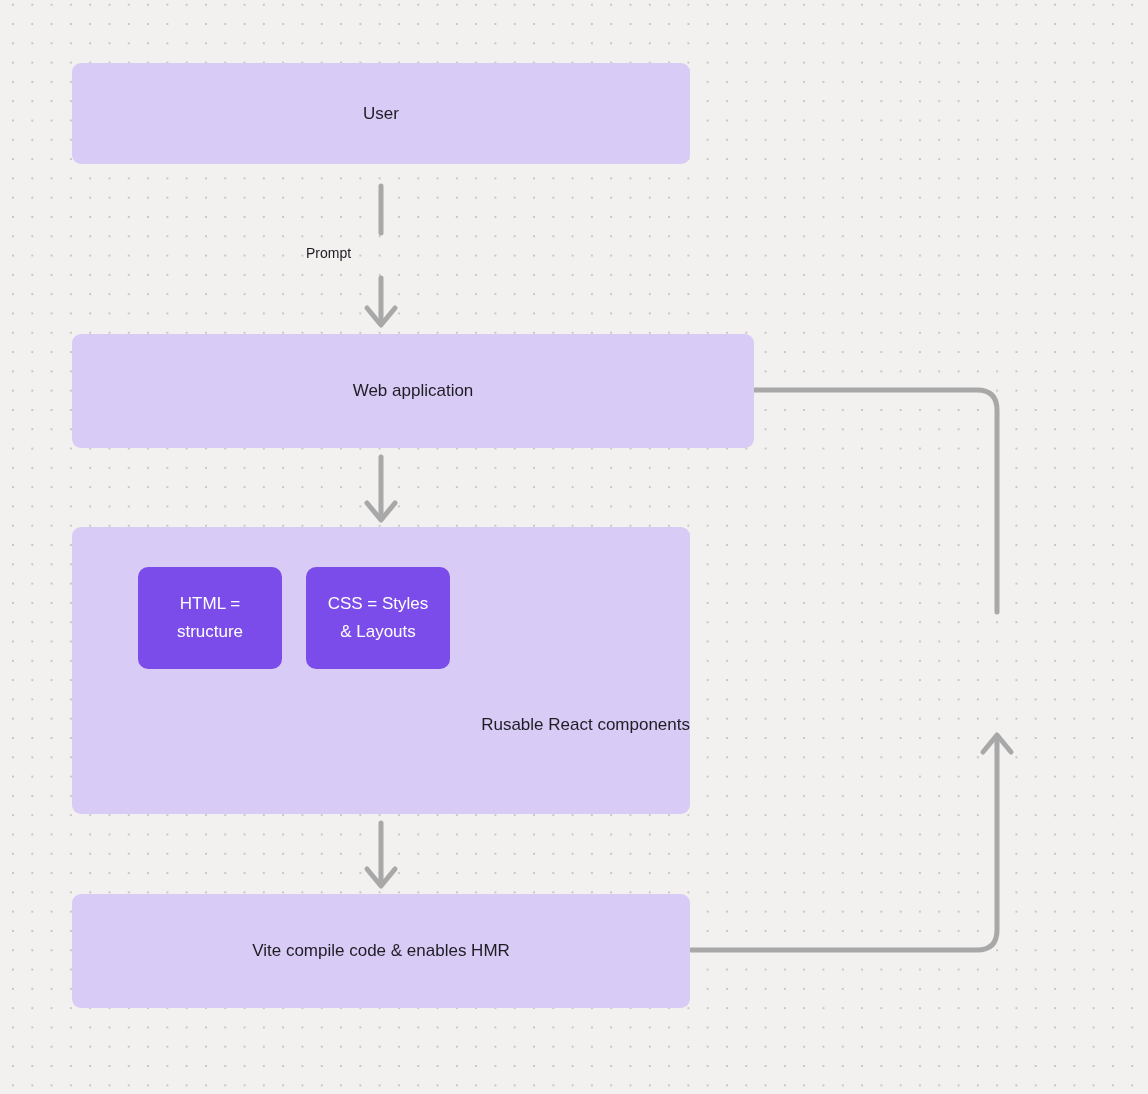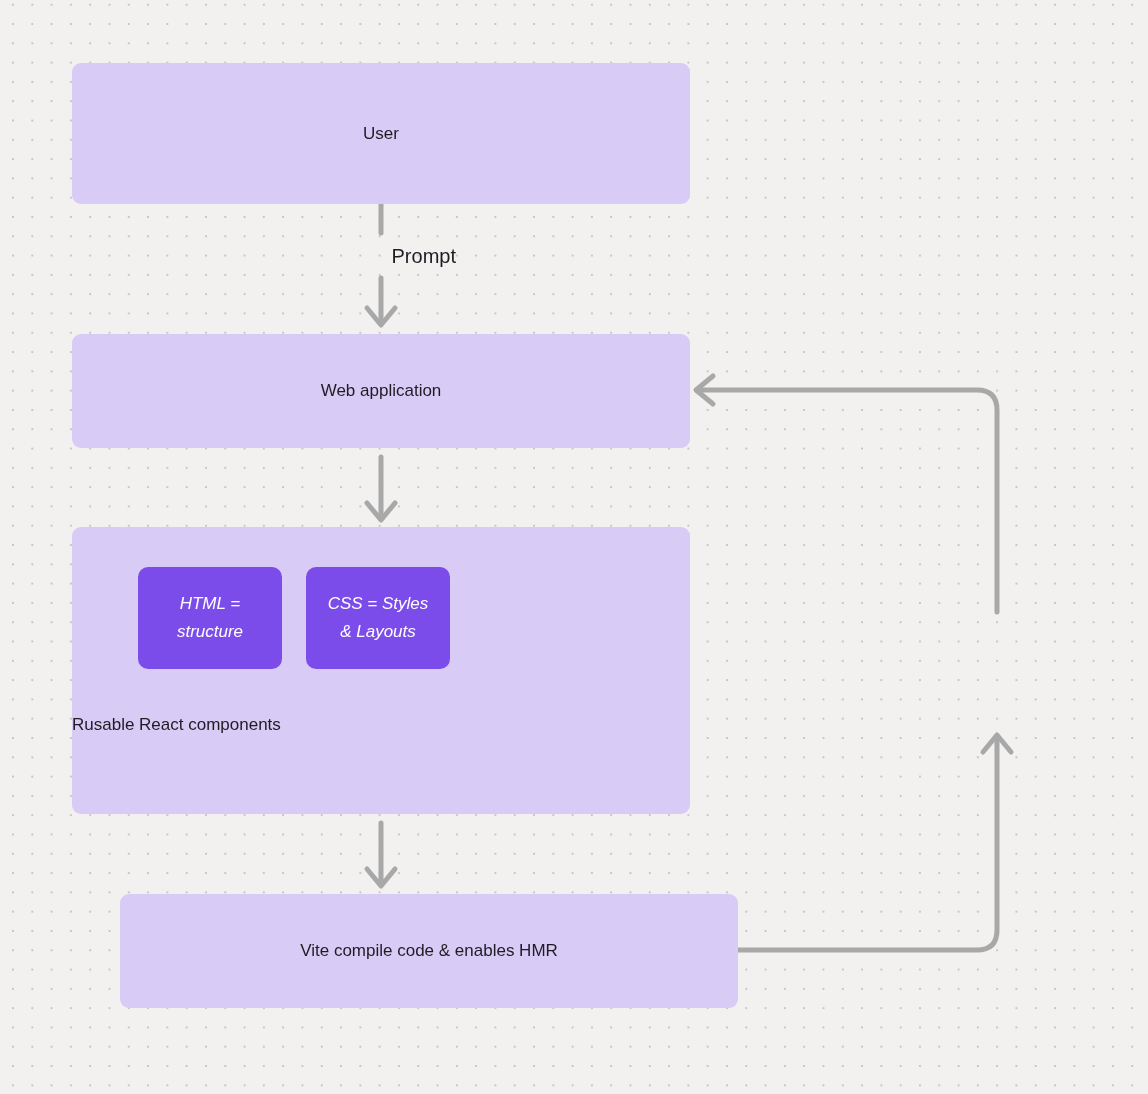--- a/index.html
+++ b/index.html
@@ -38,50 +38,50 @@
   }
   .node{
     position:absolute;
     background:var(--node-fill-light);
     border-radius:9px;
     display:flex;align-items:center;justify-content:center;
     color:var(--node-text-dark);
     font-size:17px;font-weight:500;
     text-align:center;
   }
-  .node-user{left:72px;top:63px;width:618px;height:141px;}
-  .node-webapp{left:72px;top:334px;width:618px;height:114px;}
+  .node-user{left:72px;top:63px;width:618px;height:101px;}
+  .node-webapp{left:72px;top:334px;width:682px;height:114px;}
   .node-group{left:72px;top:527px;width:618px;height:287px;display:block;}
-  .node-vite{left:72px;top:894px;width:618px;height:114px;margin-left:48px;}
+  .node-vite{left:72px;top:894px;width:618px;height:114px;}
   .node-render{left:902px;top:613px;width:190px;height:115px;border-radius:10px;}
   .group-row{
     position:absolute;left:66px;top:40px;
-    display:flex;gap:24px;font-style:italic;
+    display:flex;gap:24px;
   }
   .subnode{
     width:144px;height:102px;
     background:var(--node-fill-accent);
     border-radius:10px;
     display:flex;align-items:center;justify-content:center;
     color:var(--node-text-light);
     font-size:17px;font-weight:500;line-height:28px;
     text-align:center;
     white-space:pre-line;
   }
   .group-caption{
     position:absolute;left:0;top:188px;width:100%;
-    text-align:left;
+    text-align:right;
     color:var(--node-text-dark);
     font-size:17px;font-weight:500;
   }
   .edge-label{
     position:absolute;left:306px;top:245px;width:150px;
-    text-align:right;
+    text-align:left;
     color:var(--node-text-dark);
-    font-size:20px;font-weight:500;
+    font-size:14px;font-weight:500;
   }
 </style>
 </head>
 <body>
 
 <div class="canvas">
 
   <svg class="edges-layer" viewBox="0 0 1148 1094" xmlns="http://www.w3.org/2000/svg">
 
     <path class="connector" d="M381 186 L381 233"></path>

